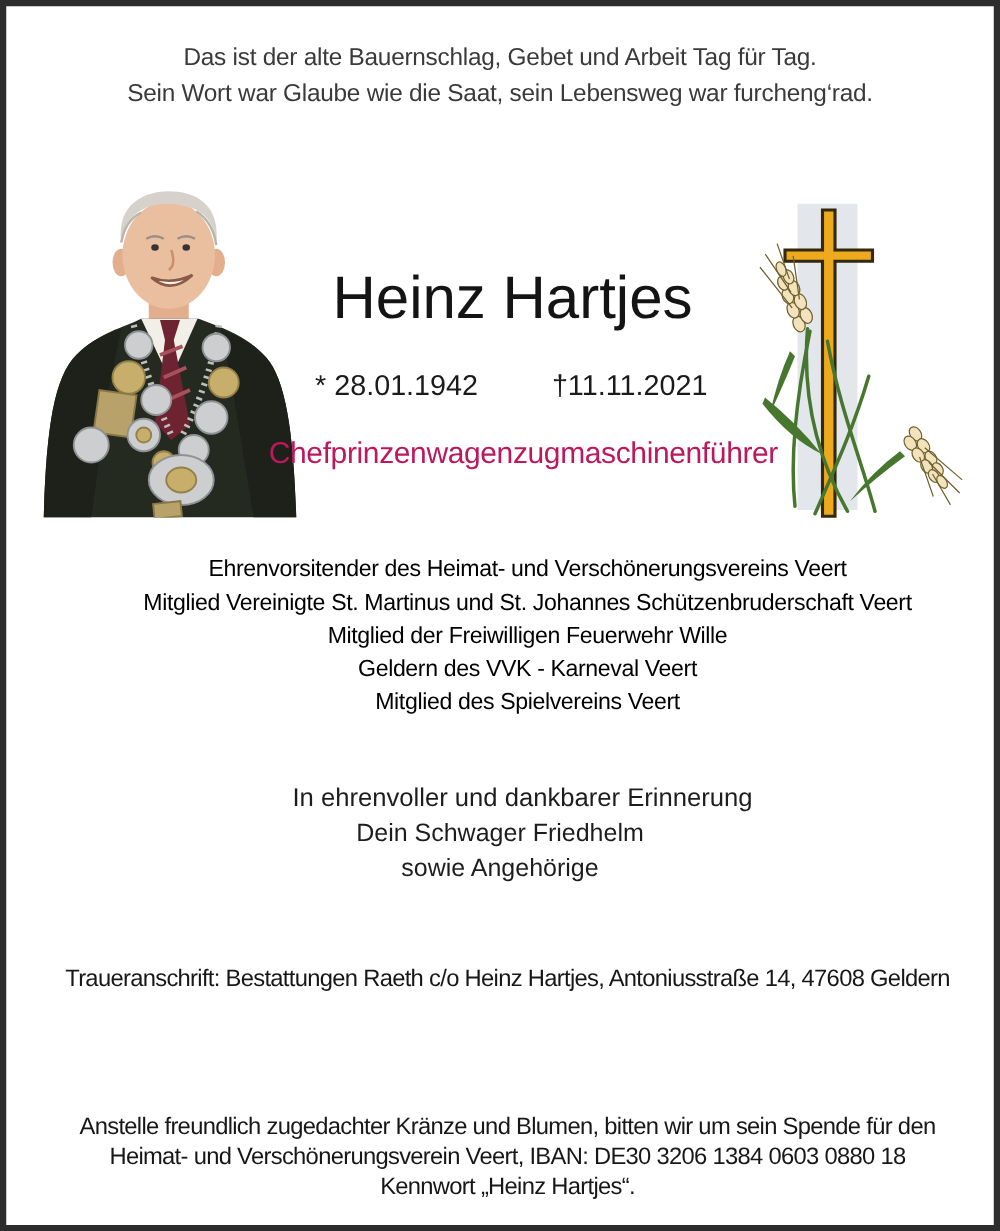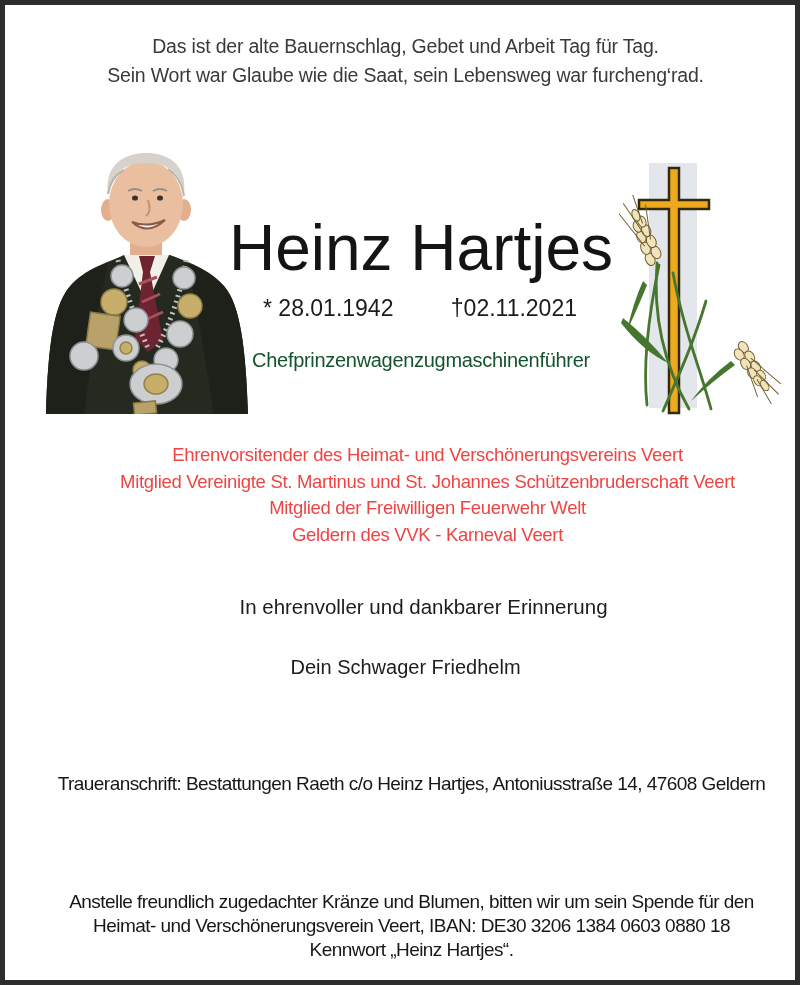--- a/index.html
+++ b/index.html
@@ -5,47 +5,47 @@
   html,body { margin:0; padding:0; }
   body {
     width:800px; height:985px; position:relative; overflow:hidden;
     background:#ffffff; color:#1e1e1e;
     font-family:"Liberation Sans", sans-serif;
   }
   .page-frame {
     position:absolute; inset:0; box-sizing:border-box;
     border:5px solid #2d2d2d; background:#ffffff;
   }
-  .abs { position:absolute;margin-left:11px; }
+  .abs { position:absolute; }
   .center { text-align:center; left:0; right:0; }
 
   .poem {
     top:27px; font-size:19.5px; line-height:29px; color:#3a3a3a;
     letter-spacing:-0.2px; white-space:nowrap;
   }
   .portrait-box { left:22px; top:147px; width:218px; height:262px; }
   .cross-box { left:597px; top:148px; width:170px; height:265px; }
 
   .name {
     left:210px; top:206px; width:390px; text-align:center;
-    font-size:64px; color:#141414; white-space:nowrap;
+    font-size:48px; color:#141414; white-space:nowrap;
   }
   .dates {
     left:247px; top:290px; width:314px; display:flex;
     justify-content:space-between; font-size:23px; color:#1b1b1b;text-align:right;
   }
   .role {
     left:210px; top:344px; width:390px; text-align:center;
-    font-size:20px; letter-spacing:-0.3px; color:#14532d; white-space:nowrap;
+    font-size:24px; letter-spacing:-0.3px; color:#be185d; white-space:nowrap;
   }
   .memberships {
     top:437px; font-size:18.5px; line-height:26.5px;
-    letter-spacing:-0.3px; color:#ef4444; white-space:nowrap;padding-left:44px;
+    letter-spacing:-0.3px; color:#000000; white-space:nowrap;padding-left:44px;
   }
-  .remembrance-heading { top:590px; font-size:20.5px; color:#1d1d1d;padding-left:36px; }
+  .remembrance-heading { top:622px; font-size:20.5px; color:#1d1d1d;padding-left:36px; }
   .mourners { top:649px; font-size:20px; line-height:27.5px; color:#1d1d1d; }
 
   .bottom-text {
     left:18px; right:6px; color:#171717; font-size:19px;
     letter-spacing:-0.55px; white-space:nowrap; line-height:24px;text-align:center;
   }
   .address-line { top:767px; }
   .service-block { top:814px; }
   .donation-block { top:885px; }
 </style>
@@ -146,34 +146,36 @@
       <g fill="#f2e3bc" stroke="#6f5f2e">
         <use href="#ear" transform="translate(44,112) rotate(-23)"></use>
         <use href="#ear" transform="translate(123,190) rotate(146) scale(0.95)"></use>
       </g>
     </svg>
   </div>
 
   <div class="abs name">Heinz Hartjes</div>
   <div class="abs dates">
     <span>* 28.01.1942</span>
-    <span>†02.11.2021</span>
+    <span>†11.11.2021</span>
   </div>
   <div class="abs role">Chefprinzenwagenzugmaschinenführer</div>
 
   <div class="abs center memberships">
     <div>Ehrenvorsitender des Heimat- und Verschönerungsvereins Veert</div>
     <div>Mitglied Vereinigte St. Martinus und St. Johannes Schützenbruderschaft Veert</div>
-    <div>Mitglied der Freiwilligen Feuerwehr Welt</div>
+    <div>Mitglied der Freiwilligen Feuerwehr Wille</div>
     <div>Geldern des VVK - Karneval Veert</div>
+    <div>Mitglied des Spielvereins Veert</div>
   </div>
 
   <div class="abs center remembrance-heading">In ehrenvoller und dankbarer Erinnerung</div>
   <div class="abs center mourners">
     <div>Dein Schwager Friedhelm</div>
+    <div>sowie Angehörige</div>
   </div>
 
   <div class="abs bottom-text address-line">Traueranschrift: Bestattungen Raeth c/o Heinz Hartjes, Antoniusstraße 14, 47608 Geldern</div>
 
 
   <div class="abs bottom-text donation-block">
     <div>Anstelle freundlich zugedachter Kränze und Blumen, bitten wir um sein Spende für den</div>
     <div>Heimat- und Verschönerungsverein Veert, IBAN: DE30 3206 1384 0603 0880 18</div>
     <div>Kennwort „Heinz Hartjes“.</div>
   </div>

